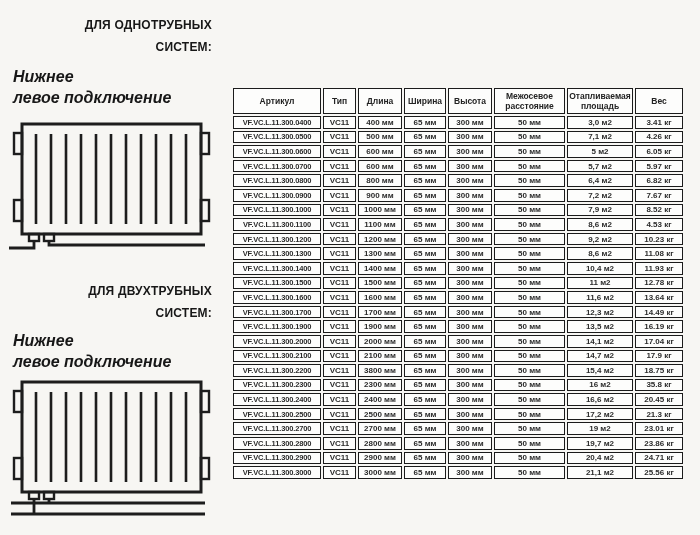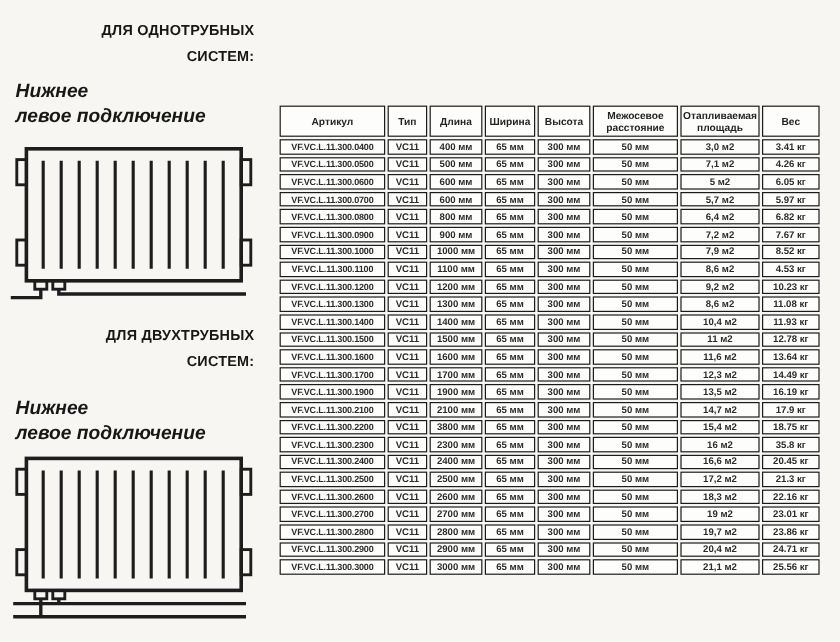--- a/index.html
+++ b/index.html
@@ -98,21 +98,21 @@
             <rect x="22" y="118" width="10" height="7"></rect>
             <rect x="37" y="118" width="10" height="7"></rect>
           </g>
 
           <path d="M27,125 V132 H2" stroke-width="2.8"></path>
           <path d="M42,125 V129 H198" stroke-width="2.8"></path>
         </g>
       </svg>
     </div>
 
-    <div class="sec-title" style="top:268px;">
+    <div class="sec-title" style="top:280px;">
       <span>ДЛЯ ДВУХТРУБНЫХ</span>
       <span>СИСТЕМ:</span>
     </div>
     <div class="sec-sub" style="top:330px;">
       <span>Нижнее</span>
       <span>левое подключение</span>
     </div>
 
     <div class="diag" style="top:376px;">
       <svg width="206" height="142" viewBox="0 0 206 142">
@@ -325,20 +325,30 @@
             <td class="c0">VF.VC.L.11.300.1900</td>
             <td>VC11</td>
             <td>1900 мм</td>
             <td>65 мм</td>
             <td>300 мм</td>
             <td>50 мм</td>
             <td>13,5 м2</td>
             <td>16.19 кг</td>
           </tr>
           <tr>
+            <td class="c0">VF.VC.L.11.300.2000</td>
+            <td>VC11</td>
+            <td>2000 мм</td>
+            <td>65 мм</td>
+            <td>300 мм</td>
+            <td>50 мм</td>
+            <td>14,1 м2</td>
+            <td>17.04 кг</td>
+          </tr>
+          <tr>
             <td class="c0">VF.VC.L.11.300.2100</td>
             <td>VC11</td>
             <td>2100 мм</td>
             <td>65 мм</td>
             <td>300 мм</td>
             <td>50 мм</td>
             <td>14,7 м2</td>
             <td>17.9 кг</td>
           </tr>
           <tr>
@@ -373,30 +383,20 @@
           </tr>
           <tr>
             <td class="c0">VF.VC.L.11.300.2500</td>
             <td>VC11</td>
             <td>2500 мм</td>
             <td>65 мм</td>
             <td>300 мм</td>
             <td>50 мм</td>
             <td>17,2 м2</td>
             <td>21.3 кг</td>
-          </tr>
-          <tr>
-            <td class="c0">VF.VC.L.11.300.2600</td>
-            <td>VC11</td>
-            <td>2600 мм</td>
-            <td>65 мм</td>
-            <td>300 мм</td>
-            <td>50 мм</td>
-            <td>18,3 м2</td>
-            <td>22.16 кг</td>
           </tr>
           <tr>
             <td class="c0">VF.VC.L.11.300.2700</td>
             <td>VC11</td>
             <td>2700 мм</td>
             <td>65 мм</td>
             <td>300 мм</td>
             <td>50 мм</td>
             <td>19 м2</td>
             <td>23.01 кг</td>

